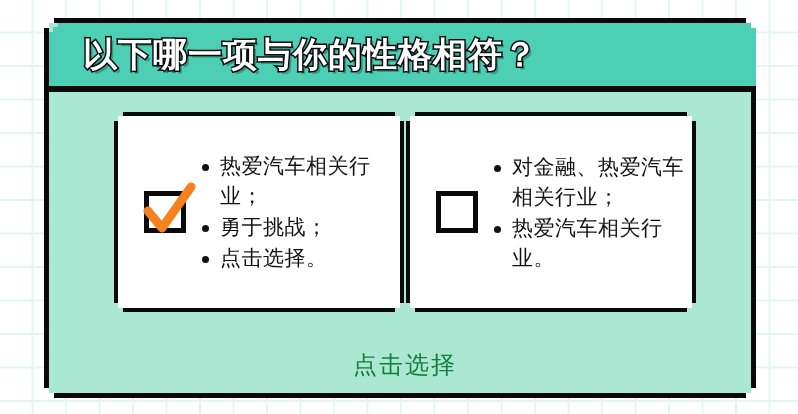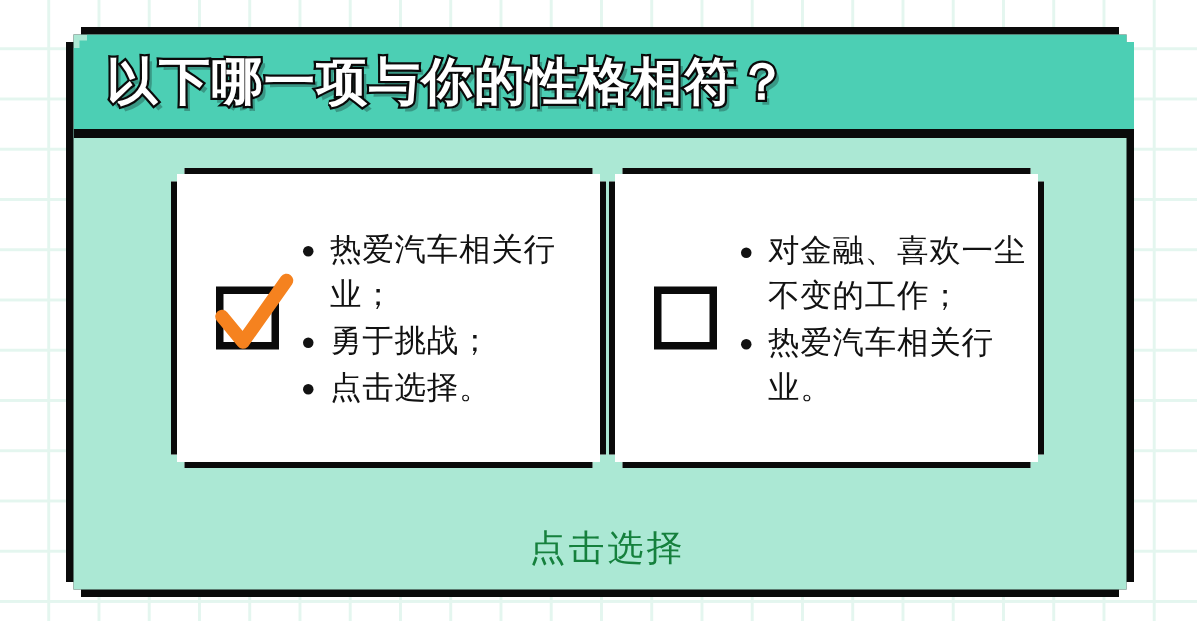--- a/index.html
+++ b/index.html
@@ -69,21 +69,21 @@
     z-index: 3;
     clip-path: polygon(
       9px 0, calc(100% - 9px) 0,
       calc(100% - 9px) 4px, calc(100% - 4px) 4px,
       calc(100% - 4px) 9px, 100% 9px,
       100% 100%, 0 100%,
       0 9px, 4px 9px, 4px 4px, 9px 4px
     );
   }
   .header-title {
-    margin-left: 22px;
+    margin-left: 34px;
     font-size: 34px;
     font-weight: bold;
     color: #ffffff;
     letter-spacing: 1px;
     white-space: nowrap;
     -webkit-text-stroke: 3px #0a0a0a;
     paint-order: stroke fill;
     text-shadow: 3px 3px 0 rgba(10,10,10,0.28);
   }
 
@@ -216,21 +216,21 @@
           <li>勇于挑战；</li>
           <li>点击选择。</li>
         </ul>
       </div>
 
       <div class="card">
         <div class="checkbox-wrap">
           <div class="checkbox-box"></div>
         </div>
         <ul class="bullets">
-          <li>对金融、喜欢一尘不变的工作；</li>
+          <li>对金融、热爱汽车相关行业；</li>
           <li>热爱汽车相关行业。</li>
         </ul>
       </div>
 
     </div>
 
     <div class="footer-hint">点击选择</div>
 
   </div>
 </div>

